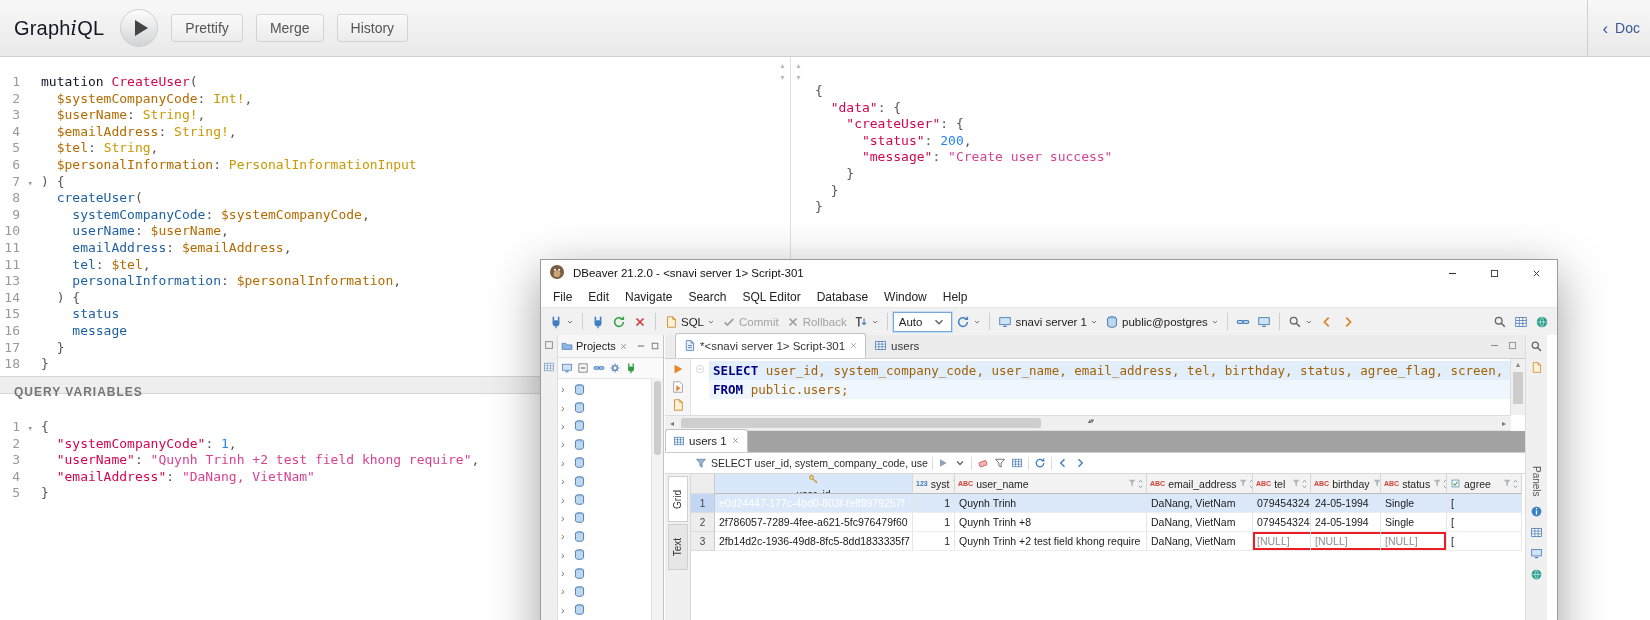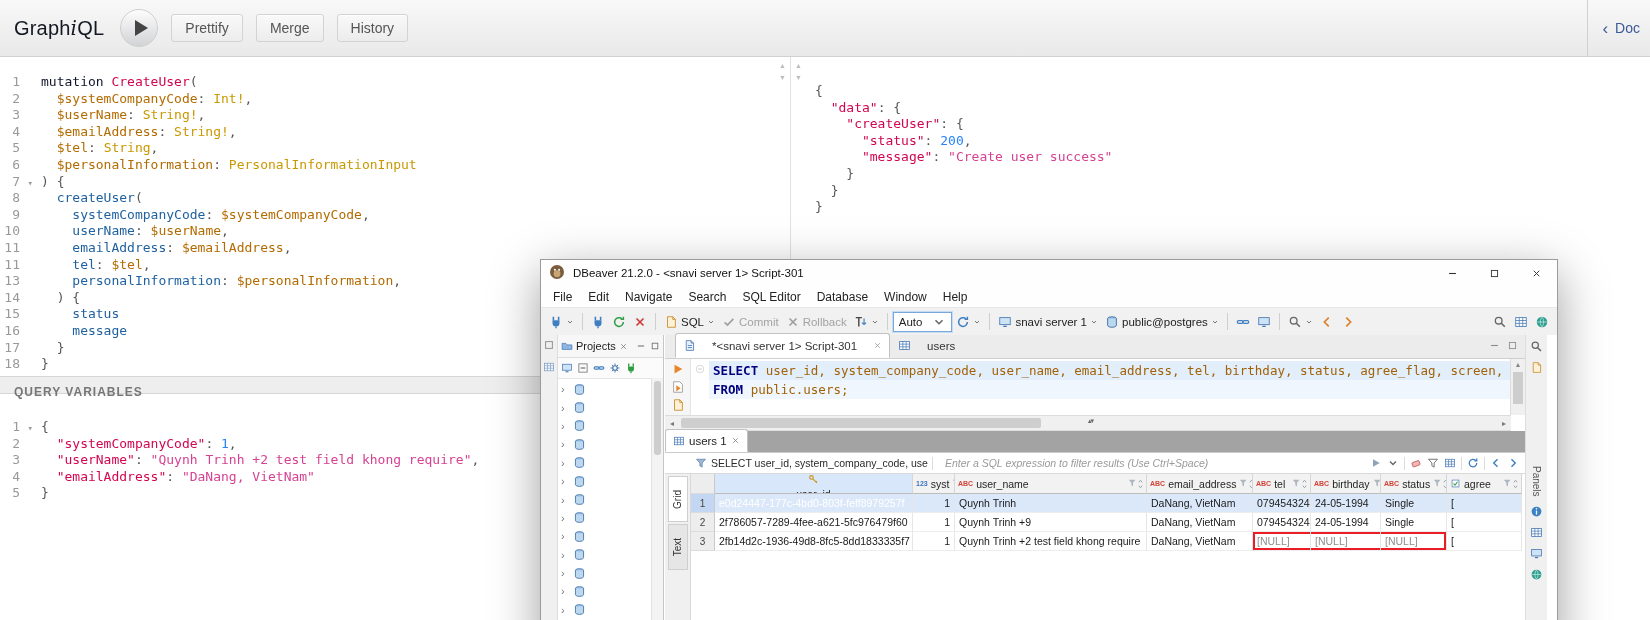--- a/index.html
+++ b/index.html
@@ -95,21 +95,21 @@
   .proj-tree{position:absolute;top:43px;left:0;right:11px;bottom:0;overflow:hidden;padding-top:2px;}
   .titem{height:18.4px;display:flex;align-items:center;gap:4px;padding-left:3px;cursor:pointer;}
   .texp{color:#777;font-size:11px;width:8px;flex:none;}
   .titem [data-icon] svg{width:13px;height:13px;}
   .proj-scroll{position:absolute;top:43px;right:0;bottom:0;width:11px;background:#f3f3f3;border-left:1px solid #e2e2e2;cursor:pointer;}
   .proj-scroll .thumb{margin:3px 2px 0;height:74px;background:#cdcdcd;border-radius:3px;}
 
   #dbv-editor{position:absolute;left:124px;right:32px;top:0;bottom:0;}
   #etabs{height:24px;display:flex;align-items:flex-end;background:#ececec;border-bottom:1px solid #cfcfcf;
     padding-left:10px;box-sizing:border-box;}
-  .etab{height:23px;display:flex;align-items:center;gap:16px;padding:0 7px;font-size:11.5px;color:#333;
+  .etab{height:23px;display:flex;align-items:center;gap:4px;padding:0 7px;font-size:11.5px;color:#333;
     border:1px solid transparent;cursor:pointer;white-space:nowrap;}
   .etab.active{background:#fff;border-color:#c2c2c2;border-bottom-color:#fff;border-radius:3px 3px 0 0;}
   .etab [data-icon] svg{width:13px;height:13px;}
   .etab-x svg{width:9px !important;height:9px !important;opacity:.55;}
   .etabs-right{margin-left:auto;display:flex;gap:7px;padding:0 7px 7px 0;opacity:.7;}
   .etabs-right [data-icon] svg{width:11px;height:11px;}
 
   #sqlzone{position:absolute;top:24px;height:56px;left:0;right:0;display:flex;}
   #sqlicons{width:26px;flex:none;background:#f6f6f6;border-right:1px solid #e5e5e5;display:flex;
     flex-direction:column;align-items:center;gap:4px;padding-top:3px;box-sizing:border-box;}
@@ -825,21 +825,20 @@
         </div>
 
         <div id="filterbar">
           <span data-icon="funnelblue">
               <svg viewBox="0 0 16 16">
                 <path d="M2 3h12L9.5 8v5.5l-3-1.8V8z" fill="#9db6d4" stroke="#5f7fa8"></path>
               </svg>
             </span>
           <span id="filter-context">SELECT user_id, system_company_code, use</span>
           <span class="vr"></span>
-          <span id="filter-input">Enter a SQL expression to filter results (Use Ctrl+Space)</span>
           <span class="fbicons">
             <span data-icon="play2">
                 <svg viewBox="0 0 16 16">
                   <path d="M4 3l9 5-9 5z" fill="#8fa3b8"></path>
                 </svg>
               </span>
             <span class="dd c-dgray" data-icon="chev">
                 <svg viewBox="0 0 16 16">
                   <path d="M4 6l4 4 4-4" fill="none" stroke="currentColor" stroke-width="1.8"></path>
                 </svg>
@@ -993,21 +992,21 @@
                 <div class="gcell" style="width: 106px;">DaNang, VietNam</div>
                 <div class="gcell" style="width: 58px;">0794543244</div>
                 <div class="gcell" style="width: 70px;">24-05-1994</div>
                 <div class="gcell" style="width: 66px;">Single</div>
                 <div class="gcell" style="width: 75px;">[</div>
               </div>
               <div class="grow">
                 <div class="grn">2</div>
                 <div class="gcell" style="width: 198px;">2f786057-7289-4fee-a621-5fc976479f60</div>
                 <div class="gcell" style="width: 42px; justify-content: flex-end;">1</div>
-                <div class="gcell" style="width: 192px;">Quynh Trinh +9</div>
+                <div class="gcell" style="width: 192px;">Quynh Trinh +8</div>
                 <div class="gcell" style="width: 106px;">DaNang, VietNam</div>
                 <div class="gcell" style="width: 58px;">0794543244</div>
                 <div class="gcell" style="width: 70px;">24-05-1994</div>
                 <div class="gcell" style="width: 66px;">Single</div>
                 <div class="gcell" style="width: 75px;">[</div>
               </div>
               <div class="grow">
                 <div class="grn">3</div>
                 <div class="gcell" style="width: 198px;">2fb14d2c-1936-49d8-8fc5-8dd1833335f7</div>
                 <div class="gcell" style="width: 42px; justify-content: flex-end;">1</div>

